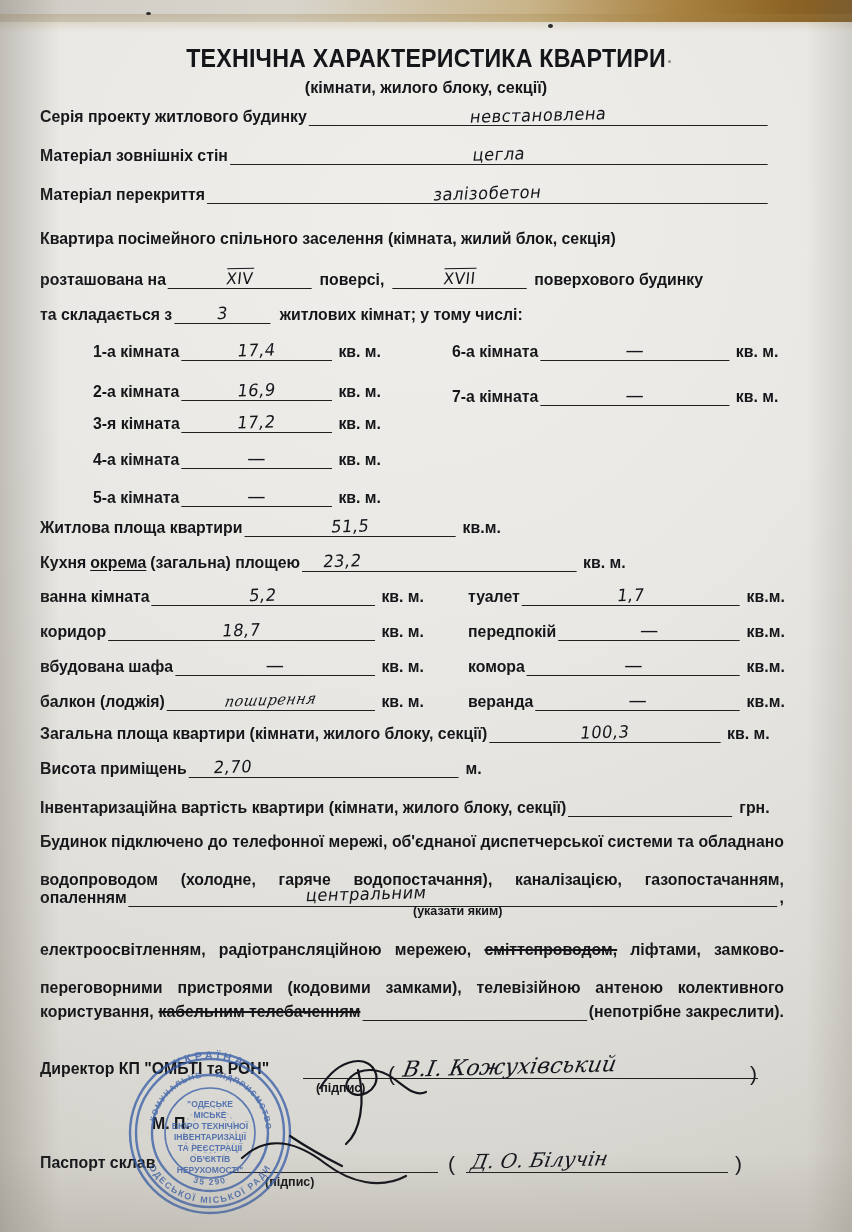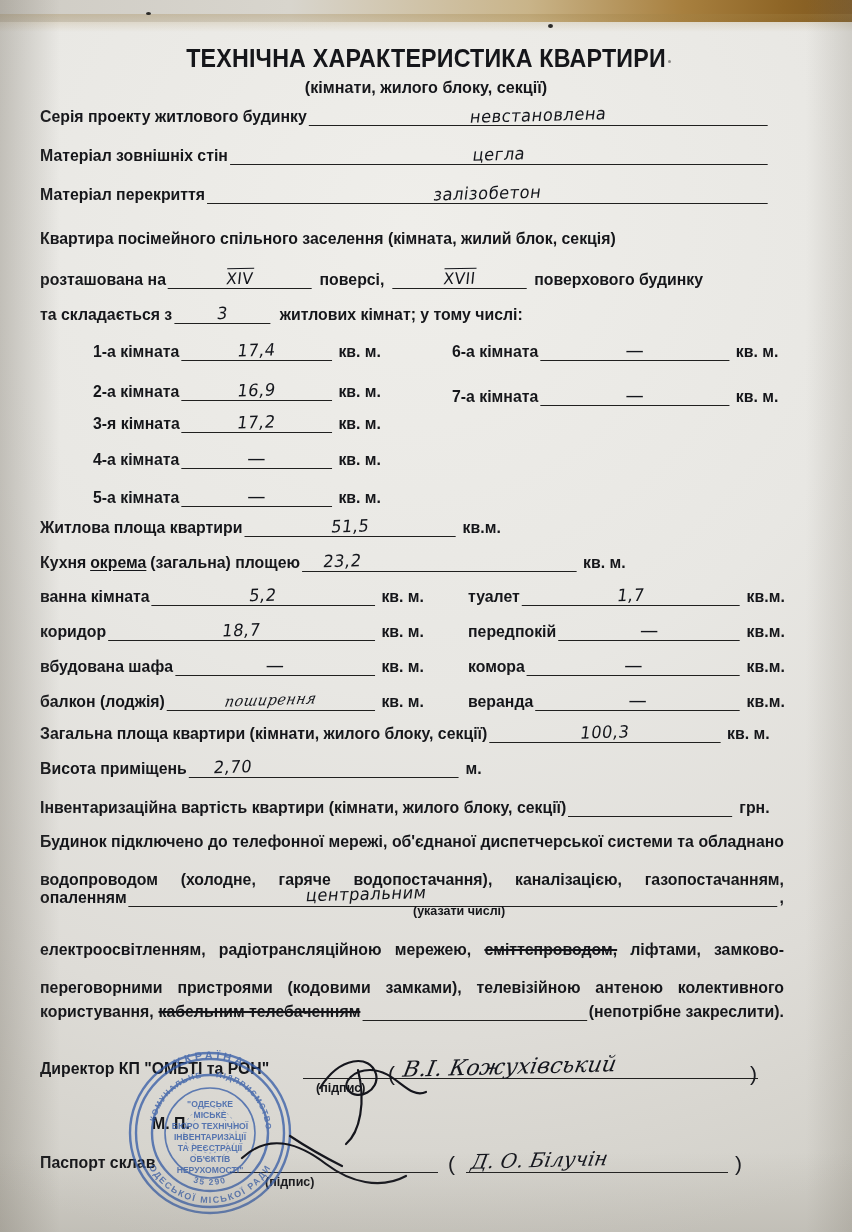--- a/index.html
+++ b/index.html
@@ -417,21 +417,21 @@
       <span class="j">водопроводом  (холодне,  гаряче водопостачання),   каналізацією,    газопостачанням,</span>
     </div>
 
     <div class="row" style="left:40px;top:886px;width:775px;">
       <span class="lbl">опаленням</span>
       <span class="blank" style="flex:1;">
         <span class="hand" style="left:0;right:auto;padding-left:185px;">центральним</span>
       </span>
       <span class="lbl">,</span>
     </div>
-    <div class="hint" style="left:413px;top:904px;">(указати числі)</div>
+    <div class="hint" style="left:413px;top:904px;">(указати яким)</div>
 
     <div class="para" style="left:40px;top:930px;width:775px;">
       <span class="j">
         <span>електроосвітленням,</span>
         <span>радіотрансляційною</span>
         <span>мережею,</span>
         <span class="strike">сміттєпроводом,</span>
         <span>ліфтами,</span>
         <span>замково-</span>
       </span>

